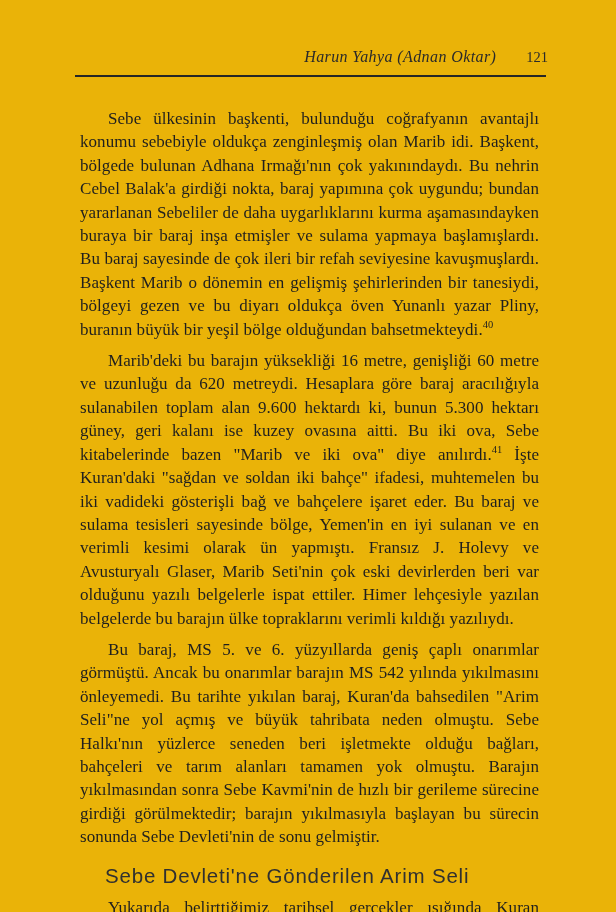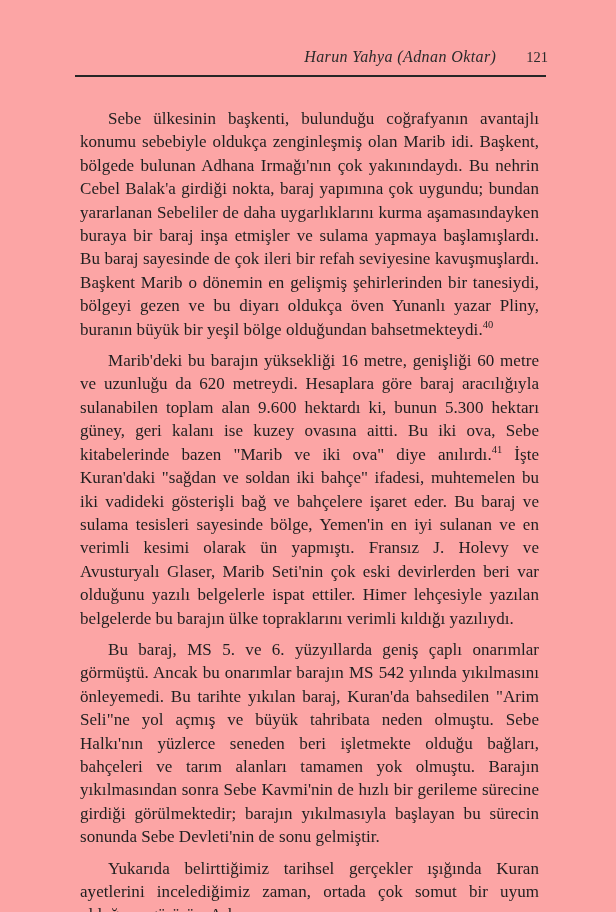--- a/index.html
+++ b/index.html
@@ -4,21 +4,21 @@
 <style>
   html, body {
     margin: 0;
     padding: 0;
     background: #ffffff;
   }
   .page {
     position: relative;
     width: 616px;
     height: 912px;
-    background: #fca5a5;
+    background: #eab308;
     overflow: hidden;
     font-family: "Liberation Serif", serif;
     color: #1f1f1f;
   }
   
   .running-header {
     position: absolute;
     top: 48px;
     left: 72px;
     width: 476px;
@@ -92,18 +92,19 @@
   <hr class="header-rule">
 
   <div class="text-block">
 
     <p><span>Sebe ülkesinin başkenti, bulunduğu coğrafyanın avantajlı konumu sebebiyle oldukça zenginleşmiş olan Marib idi. Başkent, bölgede bulunan Adhana Irmağı'nın çok yakınındaydı. Bu nehrin Cebel Balak'a girdiği nokta, baraj yapımına çok uygundu; bundan yararlanan Sebeliler de daha uygarlıklarını kurma aşamasındayken buraya bir baraj inşa etmişler ve sulama yapmaya başlamışlardı. Bu baraj sayesinde de çok ileri bir refah seviyesine kavuşmuşlardı. Başkent Marib o dönemin en gelişmiş şehirlerinden bir tanesiydi, bölgeyi gezen ve bu diyarı oldukça öven Yunanlı yazar Pliny, buranın büyük bir yeşil bölge olduğundan bahsetmekteydi.</span><sup class="footnote-ref">40</sup></p>
 
     <p><span>Marib'deki bu barajın yüksekliği 16 metre, genişliği 60 metre ve uzunluğu da 620 metreydi. Hesaplara göre baraj aracılığıyla sulanabilen toplam alan 9.600 hektardı ki, bunun 5.300 hektarı güney, geri kalanı ise kuzey ovasına aitti. Bu iki ova, Sebe kitabelerinde bazen "Marib ve iki ova" diye anılırdı.</span><sup class="footnote-ref">41</sup><span> İşte Kuran'daki "sağdan ve soldan iki bahçe" ifadesi, muhtemelen bu iki vadideki gösterişli bağ ve bahçelere işaret eder. Bu baraj ve sulama tesisleri sayesinde bölge, Yemen'in en iyi sulanan ve en verimli kesimi olarak ün yapmıştı. Fransız J. Holevy ve Avusturyalı Glaser, Marib Seti'nin çok eski devirlerden beri var olduğunu yazılı belgelerle ispat ettiler. Himer lehçesiyle yazılan belgelerde bu barajın ülke topraklarını verimli kıldığı yazılıydı.</span></p>
 
     <p><span>Bu baraj, MS 5. ve 6. yüzyıllarda geniş çaplı onarımlar görmüştü. Ancak bu onarımlar barajın MS 542 yılında yıkılmasını önleyemedi. Bu tarihte yıkılan baraj, Kuran'da bahsedilen "Arim Seli"ne yol açmış ve büyük tahribata neden olmuştu. Sebe Halkı'nın yüzlerce seneden beri işletmekte olduğu bağları, bahçeleri ve tarım alanları tamamen yok olmuştu. Barajın yıkılmasından sonra Sebe Kavmi'nin de hızlı bir gerileme sürecine girdiği görülmektedir; barajın yıkılmasıyla başlayan bu sürecin sonunda Sebe Devleti'nin de sonu gelmiştir.</span></p>
 
+    <h2 class="section-heading">Sebe Devleti'ne Gönderilen Arim Seli</h2>
 
     <p><span>Yukarıda belirttiğimiz tarihsel gerçekler ışığında Kuran ayetlerini incelediğimiz zaman, ortada çok somut bir uyum olduğunu görürüz. Arke-</span></p>
 
   </div>
 
 </div>
 
 </body></html>

